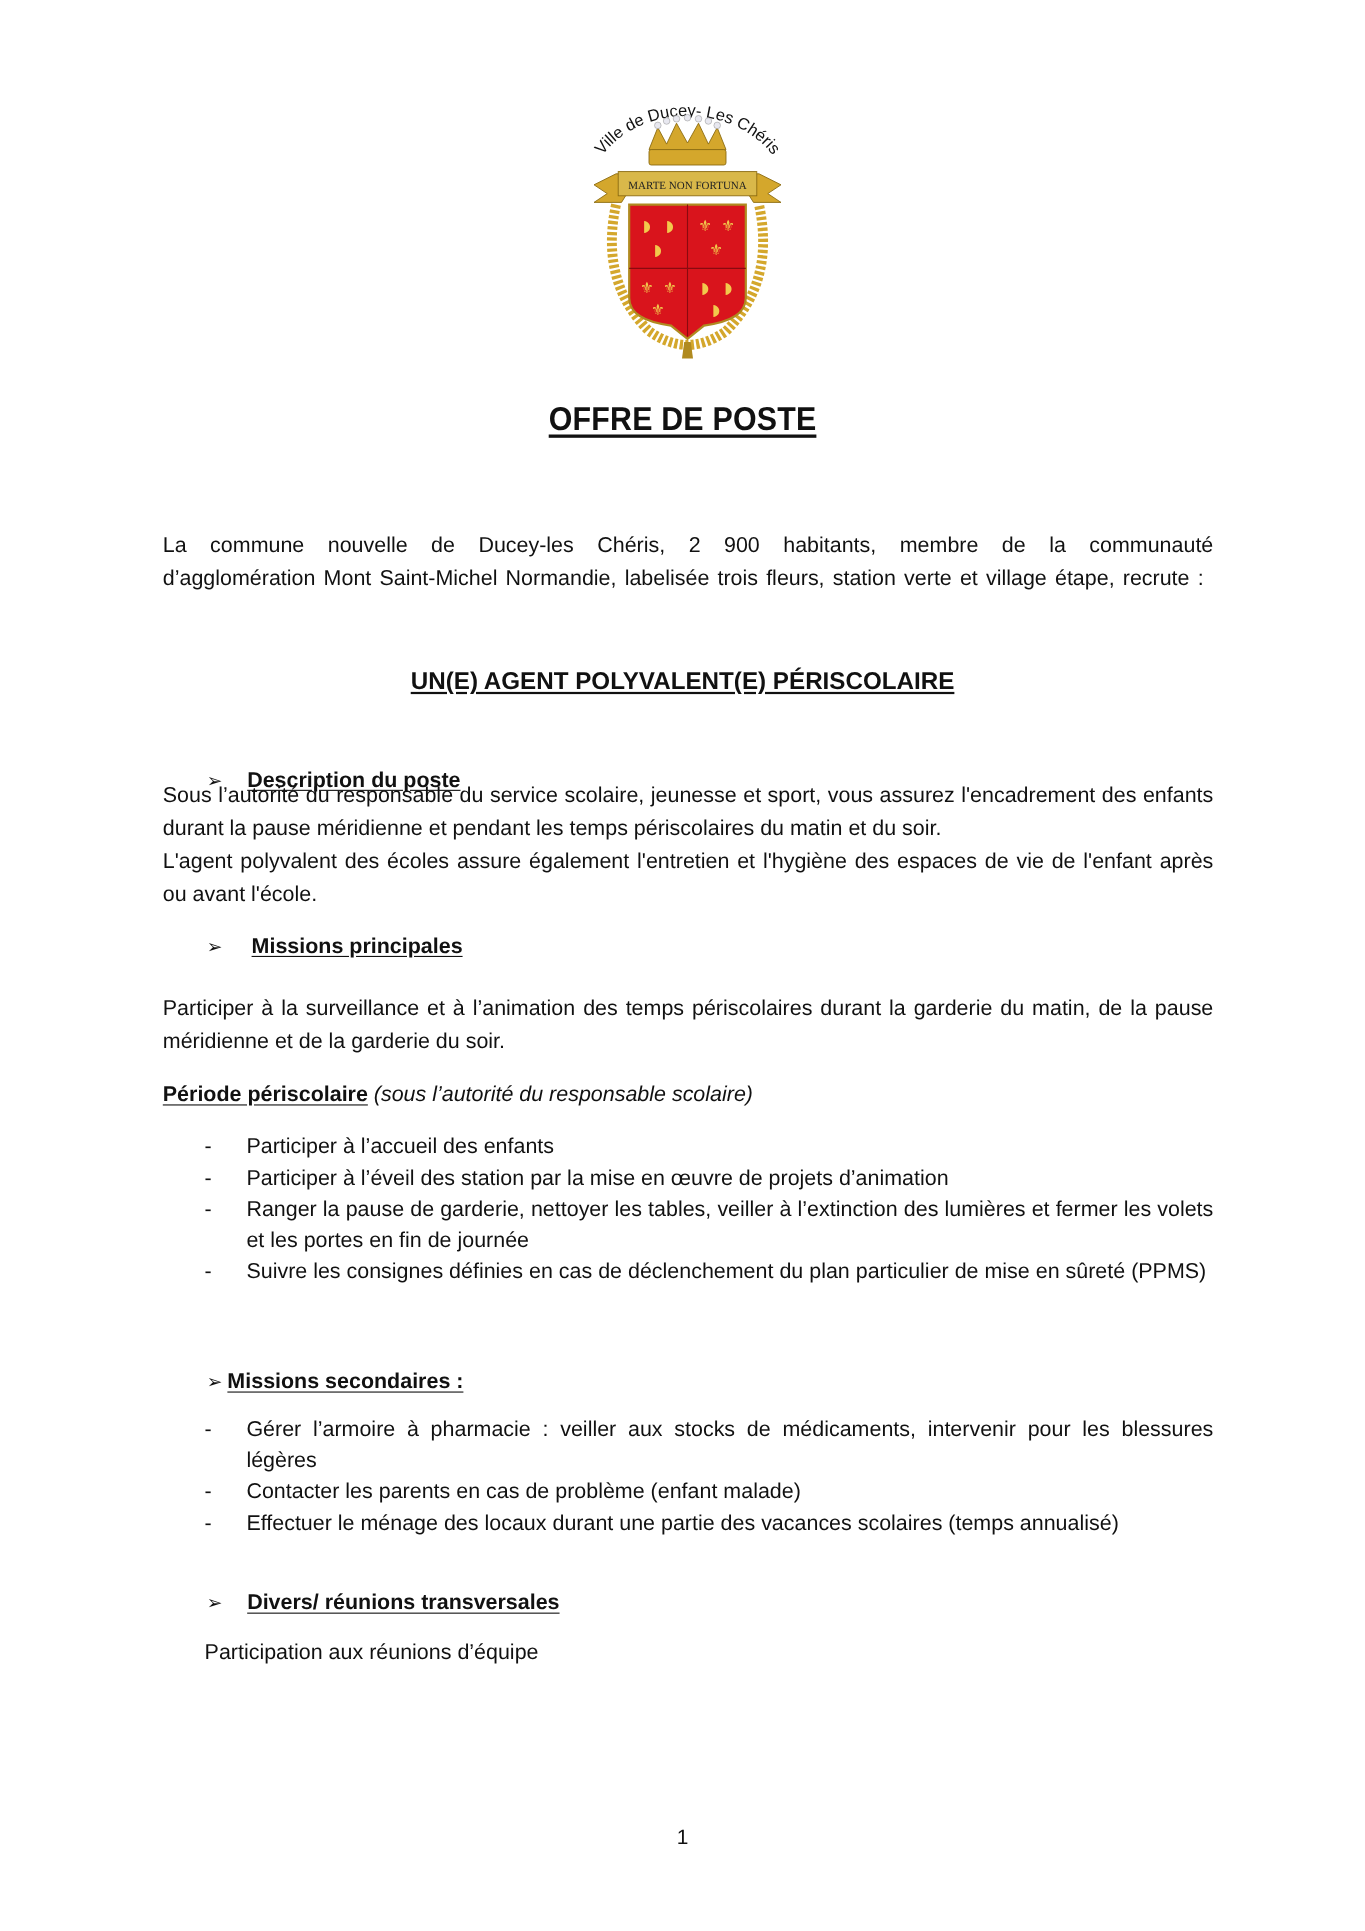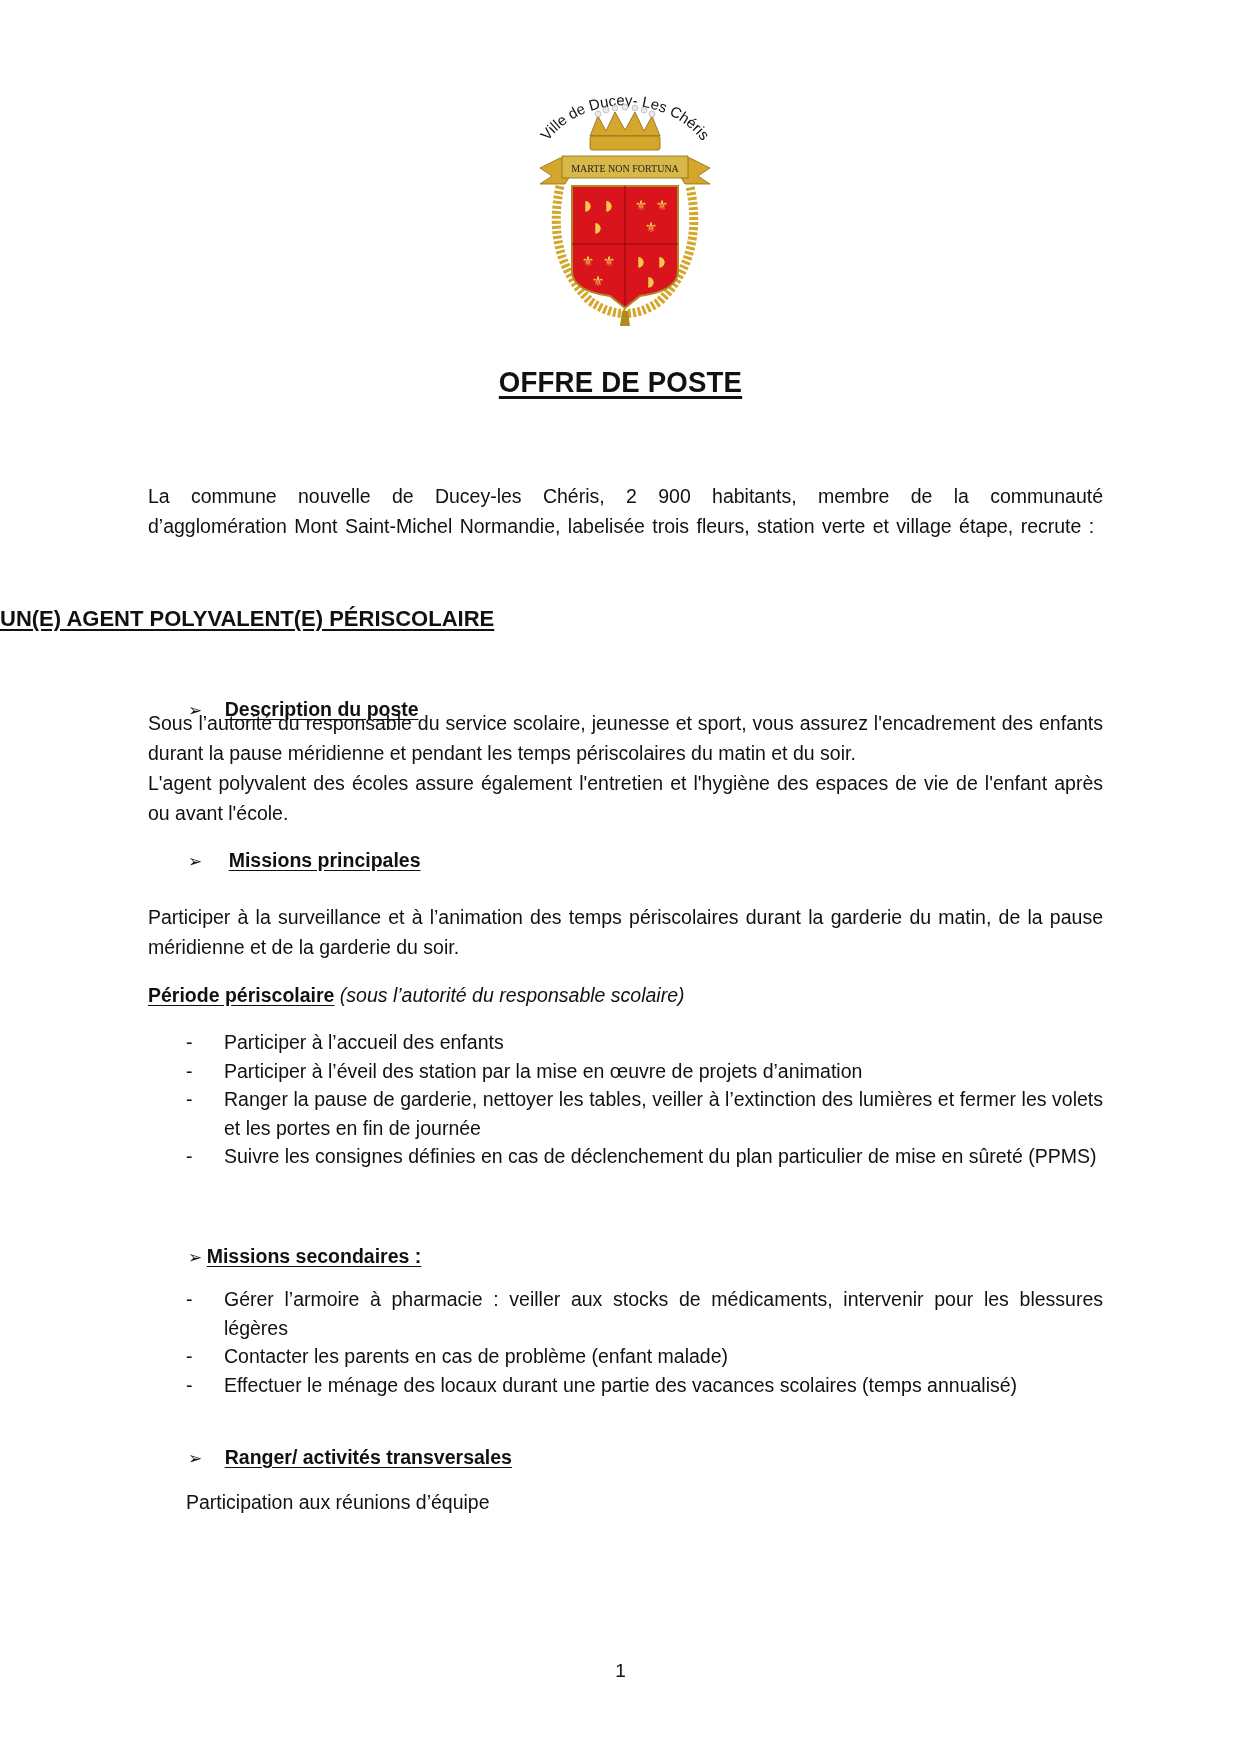--- a/index.html
+++ b/index.html
@@ -7,21 +7,21 @@
          font-family:"Liberation Sans Narrow","Liberation Sans", sans-serif; color:#111; }
   .page { position:absolute; left:0; top:0; width:1241px; height:1755px; background:#fff; }
   .abs { position:absolute; }
   .logo { left:520px; top:86px; width:210px; height:245px; }
   .title { left:0; width:1241px; top:365px; text-align:center; font-weight:bold; font-size:30px;
            text-decoration:underline; text-underline-offset:4px; letter-spacing:0.2px; transform:scaleX(0.92); }
   .text { font-size:19.5px; line-height:30px; }
   .just { text-align:justify; text-align-last:left; }
   .intro { left:148px; width:955px; top:481px; word-spacing:2px; }
   .intro .l1 { text-align:justify; text-align-last:justify; display:block; }
-  .subtitle { left:0; width:1241px; top:606px; font-weight:bold; font-size:22px;
+  .subtitle { left:0; width:1241px; top:606px; text-align:center; font-weight:bold; font-size:22px;
               text-decoration:underline; text-underline-offset:3px; }
   .heading { font-size:19.5px; font-weight:bold; text-decoration:underline; text-underline-offset:3px; }
   .arrow { font-size:17px; }
   .para { left:148px; width:955px; }
   .list { left:148px; width:955px; margin:0; padding:0; list-style:none; }
   .list li { position:relative; padding-left:76px; font-size:19.5px; line-height:28.5px; text-align:justify; }
   .list li .dash { position:absolute; left:38px; top:0; }
   .ital { font-style:italic;text-align:right; }
   .pagenum { left:0; width:1241px; top:1660px; text-align:center; font-size:19px; }
 </style>
@@ -119,18 +119,18 @@
     <span class="heading" style="">Missions secondaires :</span>
   </div>
   <ul class="abs list" style="top:1285px;">
     <li><span class="dash">-</span><span>Gérer l’armoire à pharmacie : veiller aux stocks de médicaments, intervenir pour les blessures légères</span></li>
     <li><span class="dash">-</span><span>Contacter les parents en cas de problème (enfant malade)</span></li>
     <li><span class="dash">-</span><span>Effectuer le ménage des locaux durant une partie des vacances scolaires (temps annualisé)</span></li>
   </ul>
 
   <div class="abs" style="left:188px; top:1446px;">
     <span class="arrow">➢</span>
-    <span class="heading" style="margin-left:18px;">Ranger/ activités transversales</span>
+    <span class="heading" style="margin-left:18px;">Divers/ réunions transversales</span>
   </div>
   <div class="abs text" style="left:186px; top:1487px;text-align:center;">Participation aux réunions d’équipe</div>
 
   <div class="abs pagenum">1</div>
 </div>
 
 </body></html>

